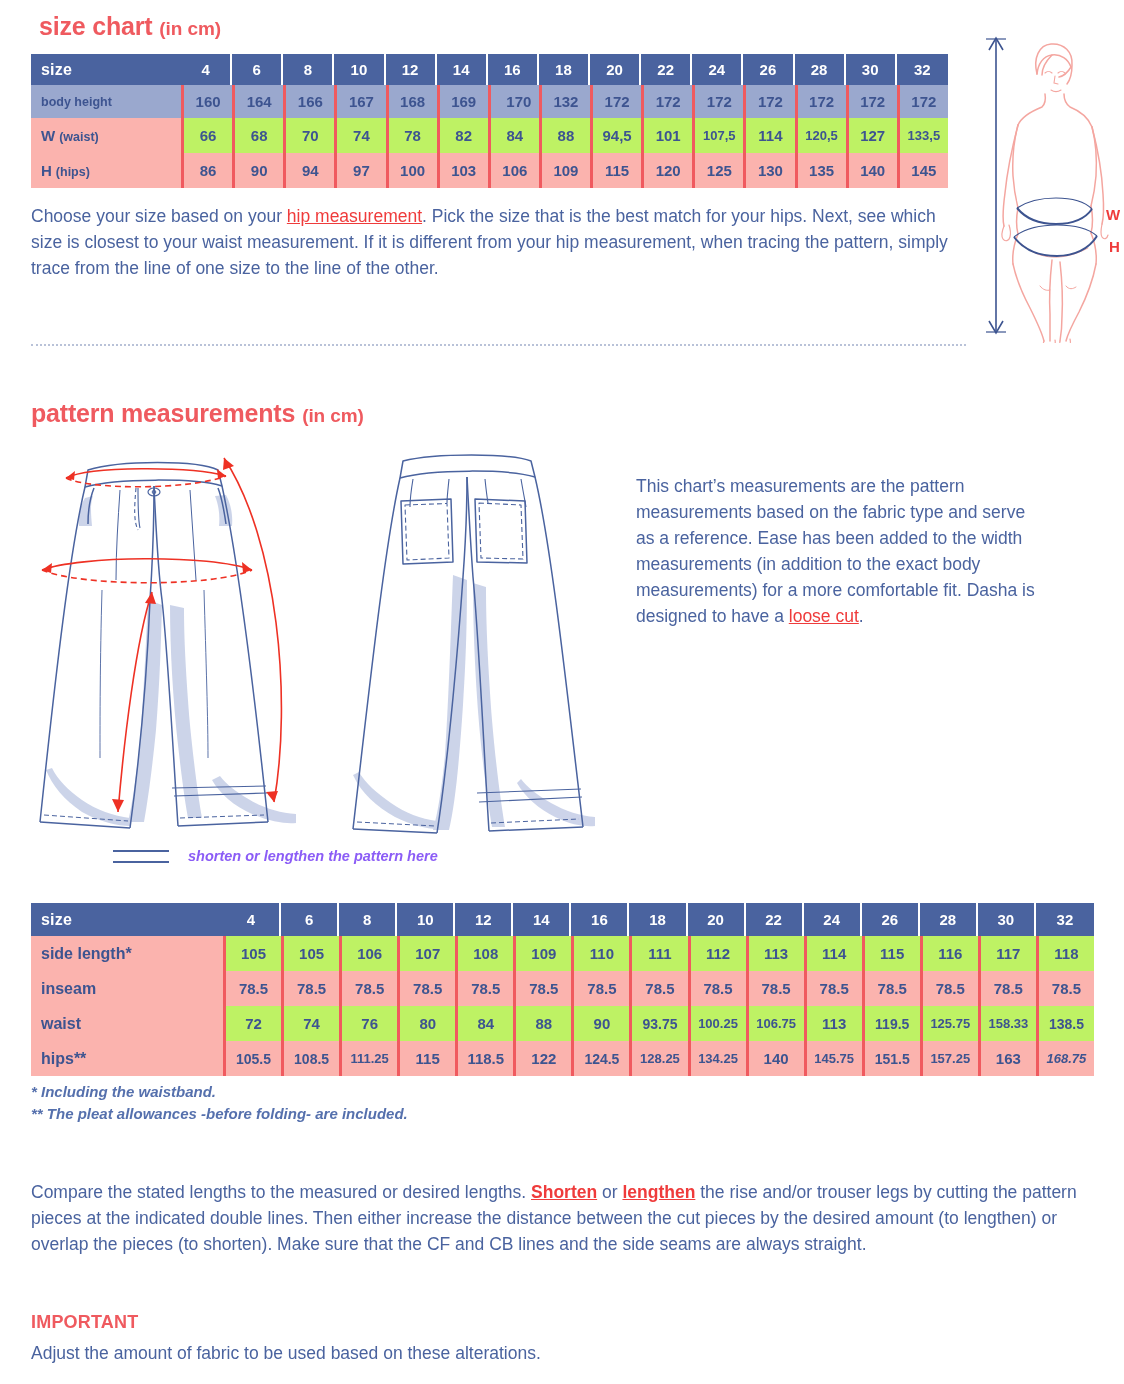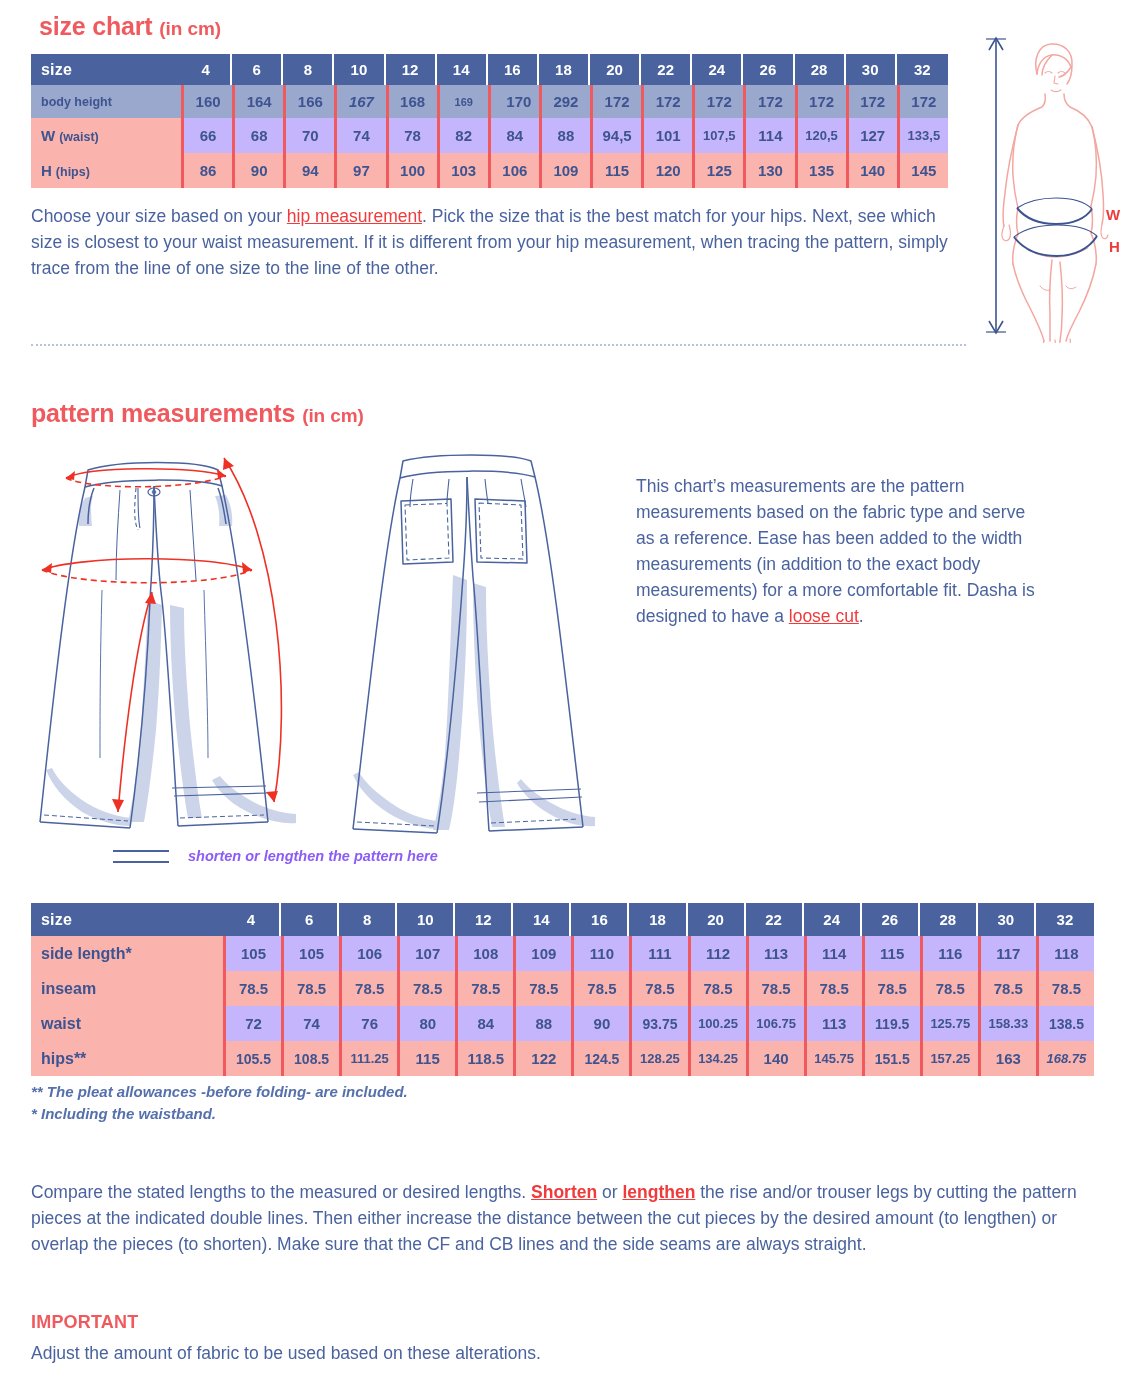--- a/index.html
+++ b/index.html
@@ -61,21 +61,21 @@
     color: #3d5490;
   }
   .lbl-head {
     background: #4a639f;
     color: #ffffff !important;
     font-size: 16px;
     letter-spacing: 0.2px;
   }
   .lbl-blue  { background: #9aa8ce; }
   .lbl-pink  { background: #fbb3ae; }
-  .val-white { background: #c4b5fd; }
+  .val-white { background: #bef264; }
   .val-pink  { background: #fbb3ae; }
   .val-blue  { background: #9aa8ce; }
   .sep { border-left: 3px solid #f05a5f; }
   .small-lbl { font-size: 12.5px; font-weight: bold; }
   .lbl-sub { font-size: 12.5px; font-weight: bold; }
 
   
   .body-copy {
     position: absolute;
     font-size: 17.5px;
@@ -183,25 +183,25 @@
           <th class="hdr-cell">30</th>
           <th class="hdr-cell last">32</th>
         </tr>
     </thead>
     <tbody id="sc-body">
         <tr>
           <td class="lbl-cell lbl-blue small-lbl" style="height: 33px;">body height</td>
           <td class="val-blue sep" style="font-size: 15px;">160</td>
           <td class="val-blue sep" style="font-size: 15px;">164</td>
           <td class="val-blue sep" style="font-size: 15px;">166</td>
-          <td class="val-blue sep" style="font-size: 15px; font-style: italic;">167</td>
+          <td class="val-blue sep" style="font-size: 15px;">167</td>
           <td class="val-blue sep" style="font-size: 15px;">168</td>
-          <td class="val-blue sep" style="font-size: 11px;">169</td>
+          <td class="val-blue sep" style="font-size: 15px;">169</td>
           <td class="val-blue sep" style="font-size: 15px; padding-left: 8px;">170</td>
-          <td class="val-blue sep" style="font-size: 15px;">292</td>
+          <td class="val-blue sep" style="font-size: 15px;">132</td>
           <td class="val-blue sep" style="font-size: 15px;">172</td>
           <td class="val-blue sep" style="font-size: 15px;">172</td>
           <td class="val-blue sep" style="font-size: 15px;">172</td>
           <td class="val-blue sep" style="font-size: 15px;">172</td>
           <td class="val-blue sep" style="font-size: 15px;">172</td>
           <td class="val-blue sep" style="font-size: 15px;">172</td>
           <td class="val-blue sep" style="font-size: 15px;">172</td>
         </tr>
         <tr>
           <td class="lbl-cell lbl-pink" style="height: 35px;"><span style="font-size: 15px;">W</span><span class="lbl-sub" style="margin-left: 4px;">(waist)</span></td>
@@ -545,22 +545,22 @@
           <td class="val-pink sep" style="font-size: 13px;">145.75</td>
           <td class="val-pink sep" style="font-size: 14px;">151.5</td>
           <td class="val-pink sep" style="font-size: 13px;">157.25</td>
           <td class="val-pink sep" style="font-size: 15px;">163</td>
           <td class="val-pink sep" style="font-size: 13px; font-style: italic;">168.75</td>
         </tr>
       </tbody>
   </table>
 
   <div class="note-copy" style="left:31px; top:1081px; width:620px;">
+    <div>* Including the waistband.</div>
     <div>** The pleat allowances -before folding- are included.</div>
-    <div>* Including the waistband.</div>
   </div>
 
   <div class="body-copy" style="left:31px; top:1179px; width:1065px;">
     <span>Compare the stated lengths to the measured or desired lengths. </span><strong class="hl">Shorten</strong><span> or </span><strong class="hl">lengthen</strong><span> the rise and/or trouser legs by cutting the pattern pieces at the indicated double lines. Then either increase the distance between the cut pieces by the desired amount (to lengthen) or overlap the pieces (to shorten). Make sure that the CF and CB lines and the side seams are always straight.</span>
   </div>
 
   <div class="important-head" style="left:31px; top:1312px;">IMPORTANT</div>
   <div class="body-copy" style="left:31px; top:1340px; width:900px;">Adjust the amount of fabric to be used based on these alterations.</div>
 
 </div>

